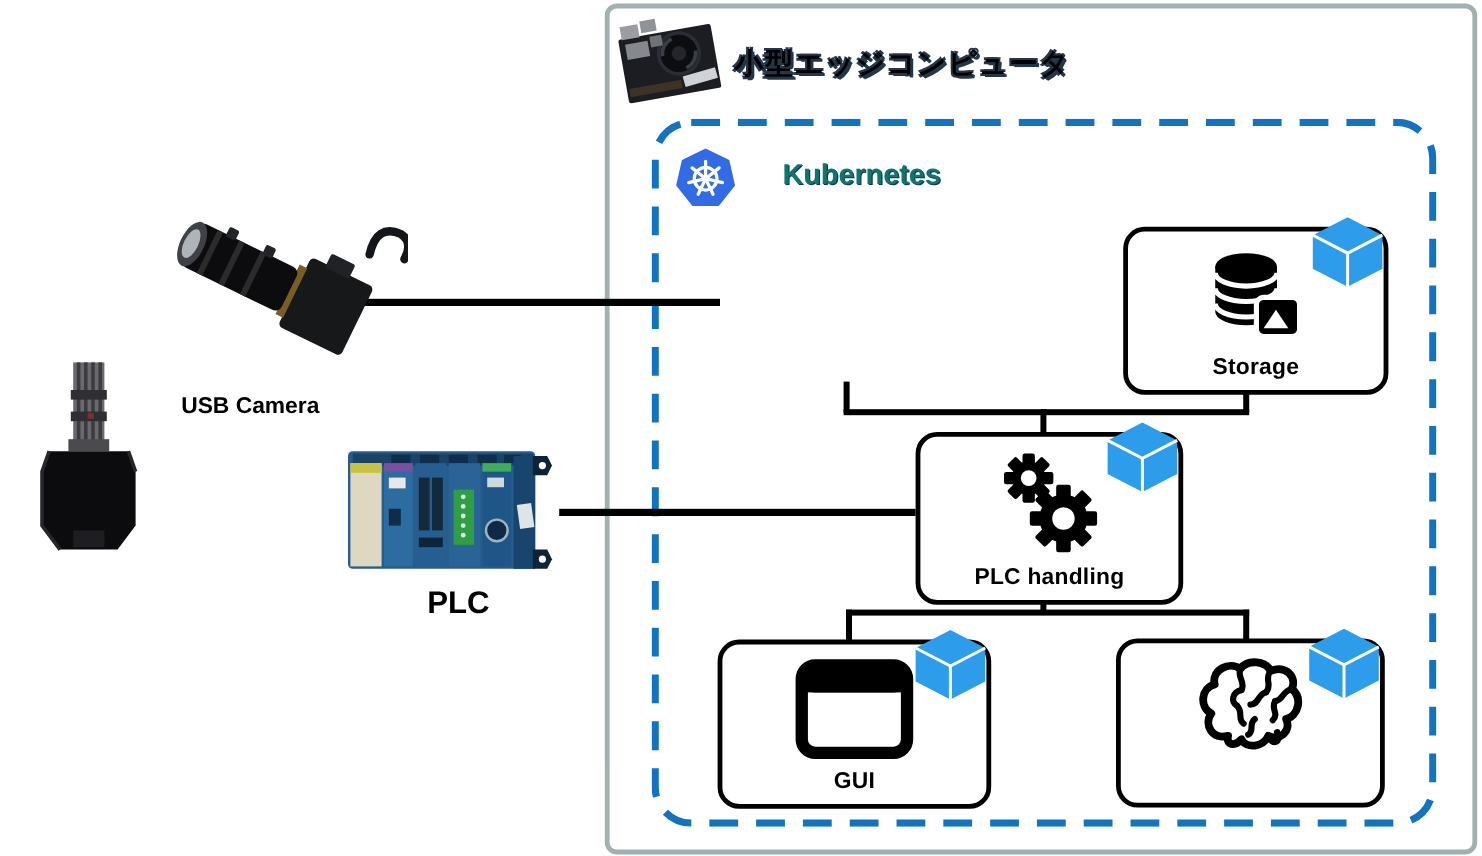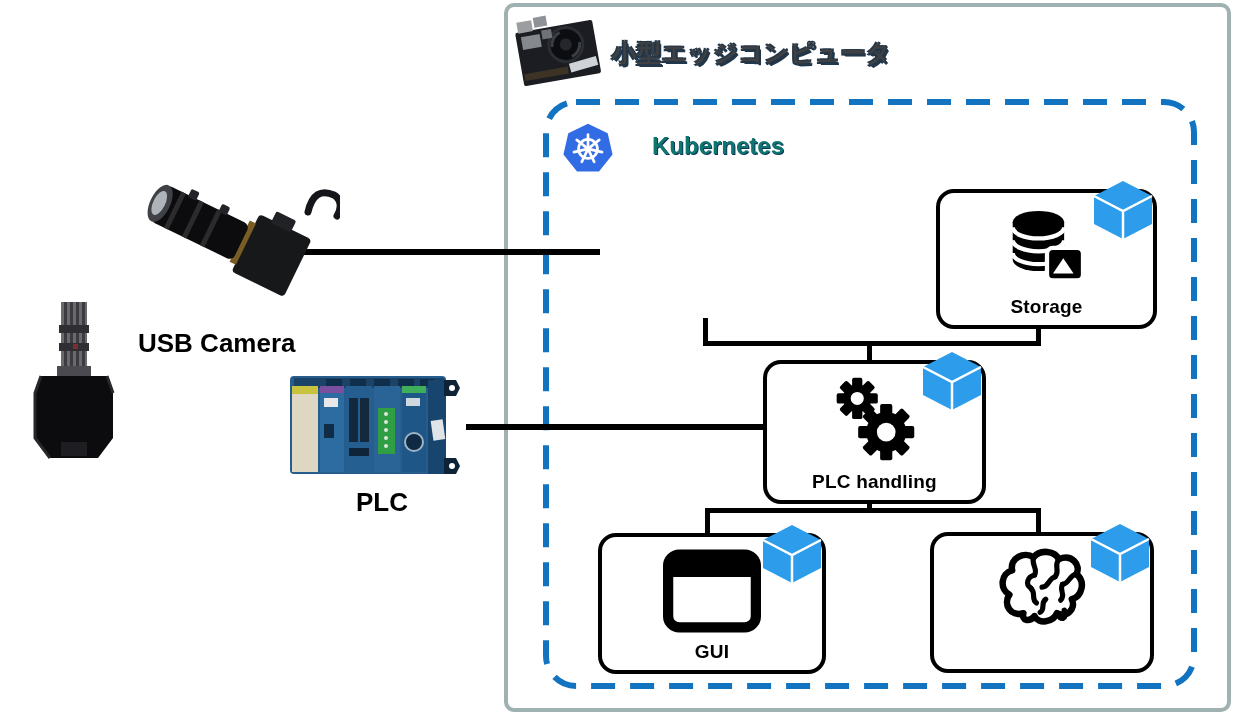--- a/index.html
+++ b/index.html
@@ -17,29 +17,29 @@
 
   
   .node{position:absolute;background:#fff;border:4px solid #000;border-radius:18px;z-index:3;}
   .node .icon{position:absolute;left:0;right:0;top:12px;margin:0 auto;display:block;}
   .node .nlabel{position:absolute;left:0;right:0;bottom:7px;text-align:center;
     font-weight:bold;font-size:19px;color:#000;letter-spacing:.2px;}
   .cube{position:absolute;top:-13px;right:-2px;width:64px;height:60px;z-index:4;}
 
   
   .edge-label{position:absolute;left:612px;top:37px;font-size:24px;font-weight:bold;z-index:2;
-    color:#404040;letter-spacing:1px;
+    color:#000000;letter-spacing:1px;
     text-shadow:-1.5px -1.5px 0 #23374a,1.5px -1.5px 0 #23374a,-1.5px 1.5px 0 #23374a,
                  1.5px 1.5px 0 #23374a,2.5px 2.5px 0 #23374a;}
   .k8s-label{position:absolute;left:652px;top:132px;font-size:24px;font-weight:bold;z-index:2;
     color:#0f766e;text-shadow:1px 1px 0 #0d3560;}
 
   
   .ext-label{position:absolute;font-weight:bold;color:#000;z-index:2;}
-  .usb-label{left:138px;top:328px;font-size:26px;}
+  .usb-label{left:151px;top:328px;font-size:19px;}
   .drive-label{left:9px;top:466px;font-size:27px;letter-spacing:2px;}
   .plcdev-label{left:356px;top:487px;font-size:26px;}
 
   .photo{position:absolute;z-index:2;}
 </style>
 </head>
 <body>
 
 <div id="stage">
 

